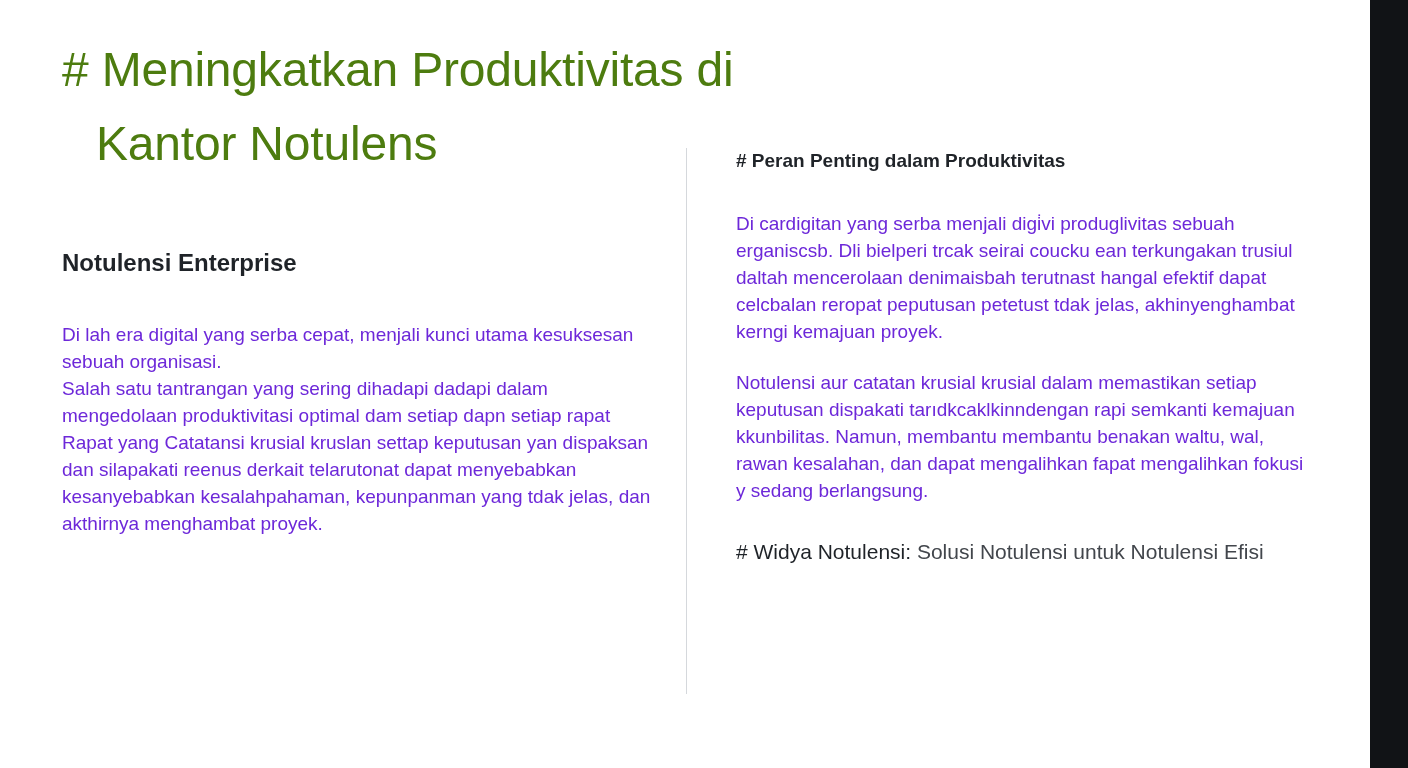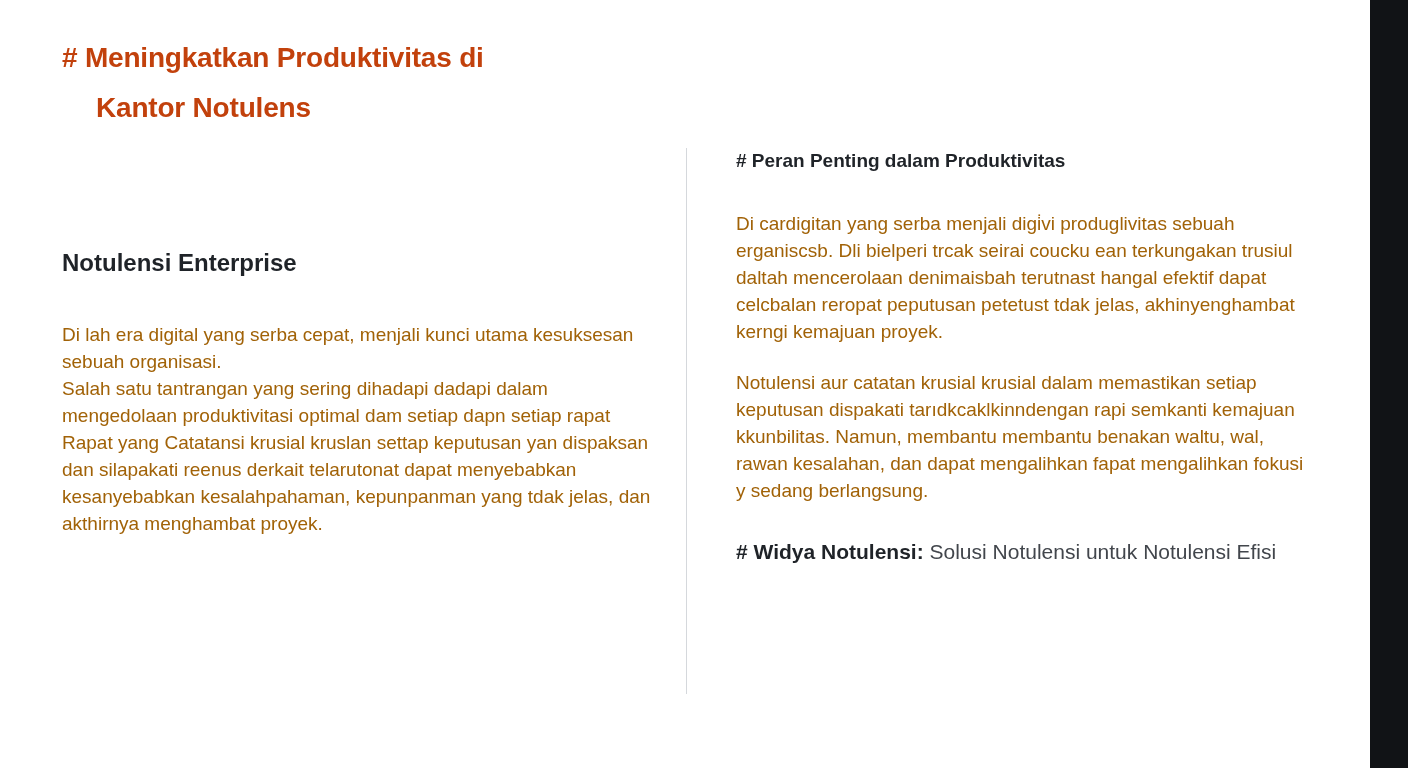--- a/index.html
+++ b/index.html
@@ -29,23 +29,23 @@
     height: 768px;
     background: #111316;
   }
   .title-block {
     position: absolute;
     left: 62px;
     top: 42px;
     width: 720px;
   }
   .doc-title {
-    font-size: 28px;
-    font-weight: bold;
-    color: #c2410c;
+    font-size: 48px;
+    font-weight: normal;
+    color: #4d7c0f;
     line-height: 1.16;
     letter-spacing: -0.2px;
     margin: 0;
   }
   .doc-title .line2 {
     display: block;
     margin-left: 34px;
     margin-top: 18px;
   }
   .col-left {
@@ -79,35 +79,35 @@
   h3.sub-title {
     font-size: 24px;
     font-weight: bold;
     color: #1f2328;
     margin: 0 0 44px 0;
     line-height: 1.2;
   }
   p.body-text {
     font-size: 19px;
     line-height: 1.42;
-    color: #a16207;
+    color: #6d28d9;
     margin: 0 0 24px 0;
   }
   p.body-text:last-child {
     margin-bottom: 0;
   }
   .callout {
     font-size: 21px;
     line-height: 1.38;
     color: #42464c;
     margin: 34px 0 0 0;
   }
   .callout b {
     color: #1f2328;
-    font-weight: bold;
+    font-weight: normal;
   }
 </style>
 </head>
 <body>
 
 <div class="page">
 
   <div class="title-block">
     <h1 class="doc-title">
       <span># Meningkatkan Produktivitas di</span>

